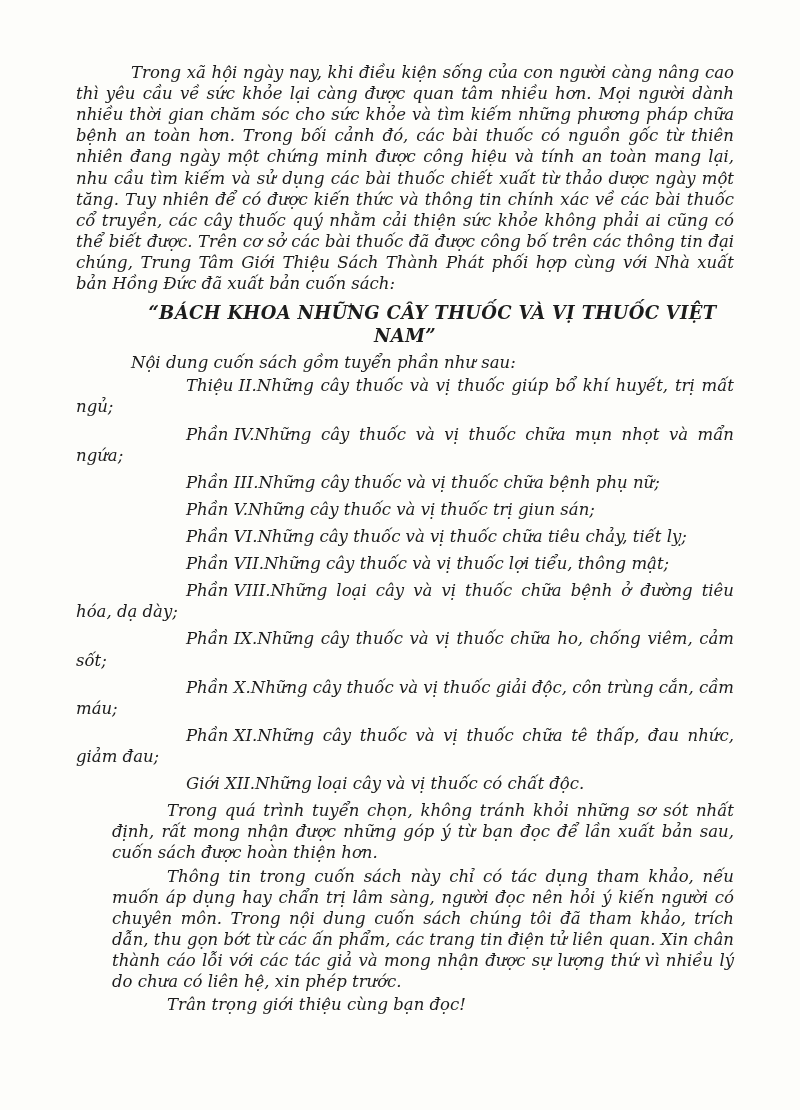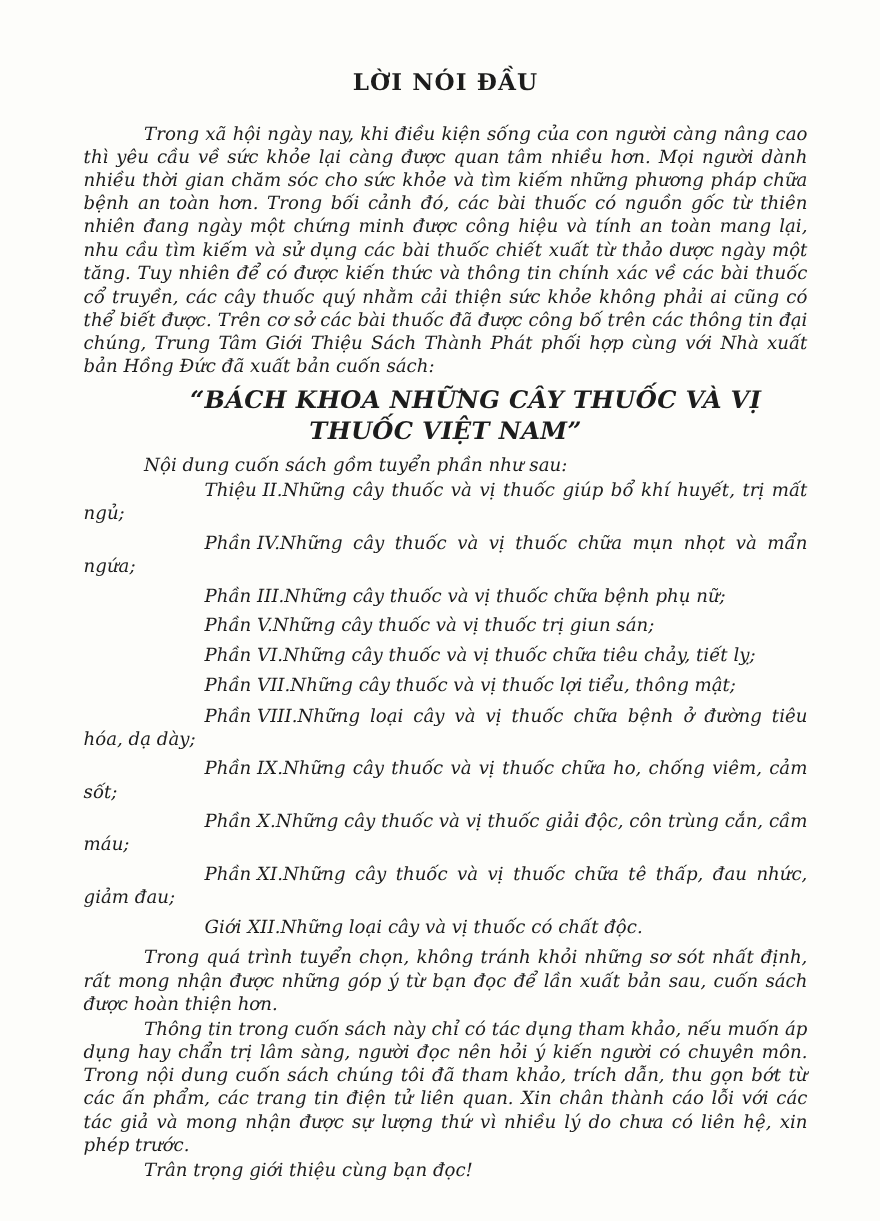--- a/index.html
+++ b/index.html
@@ -26,41 +26,40 @@
     font-size: 16.5px;
     line-height: 1.28;
     text-align: justify;
   }
   .body-text p {
     margin: 0;
     text-indent: 55px;
   }
   .book-title {
     font-weight: bold;
-    font-size: 22px;
+    font-size: 18px;
     text-align: center;
     text-indent: 0;
     margin: 7px 0 5px 0 !important;
     letter-spacing: 0.3px;
   }
   .toc { margin-top: 2px; }
   .toc p { margin: 0 0 6px 0; }
   .toc .part-label {
     display: inline-block;
     min-width: 82px;
     font-style: italic;
   }
-  .closing p { margin-top: 2px; }
+  .closing p { margin-top: 2px; margin-left: 36px; }
 </style>
 </head>
 <body>
 
 <div class="page">
 
-  <h1 class="doc-title">LỜI NÓI ĐẦU</h1>
 
   <div class="body-text">
 
     <p>Trong xã hội ngày nay, khi điều kiện sống của con người càng nâng cao thì yêu cầu về sức khỏe lại càng được quan tâm nhiều hơn. Mọi người dành nhiều thời gian chăm sóc cho sức khỏe và tìm kiếm những phương pháp chữa bệnh an toàn hơn. Trong bối cảnh đó, các bài thuốc có nguồn gốc từ thiên nhiên đang ngày một chứng minh được công hiệu và tính an toàn mang lại, nhu cầu tìm kiếm và sử dụng các bài thuốc chiết xuất từ thảo dược ngày một tăng. Tuy nhiên để có được kiến thức và thông tin chính xác về các bài thuốc cổ truyền, các cây thuốc quý nhằm cải thiện sức khỏe không phải ai cũng có thể biết được. Trên cơ sở các bài thuốc đã được công bố trên các thông tin đại chúng, Trung Tâm Giới Thiệu Sách Thành Phát phối hợp cùng với Nhà xuất bản Hồng Đức đã xuất bản cuốn sách:</p>
 
     <p class="book-title">“BÁCH KHOA NHỮNG CÂY THUỐC VÀ VỊ THUỐC VIỆT NAM”</p>
 
     <p>Nội dung cuốn sách gồm tuyển phần như sau:</p>
 
     <div class="toc">

